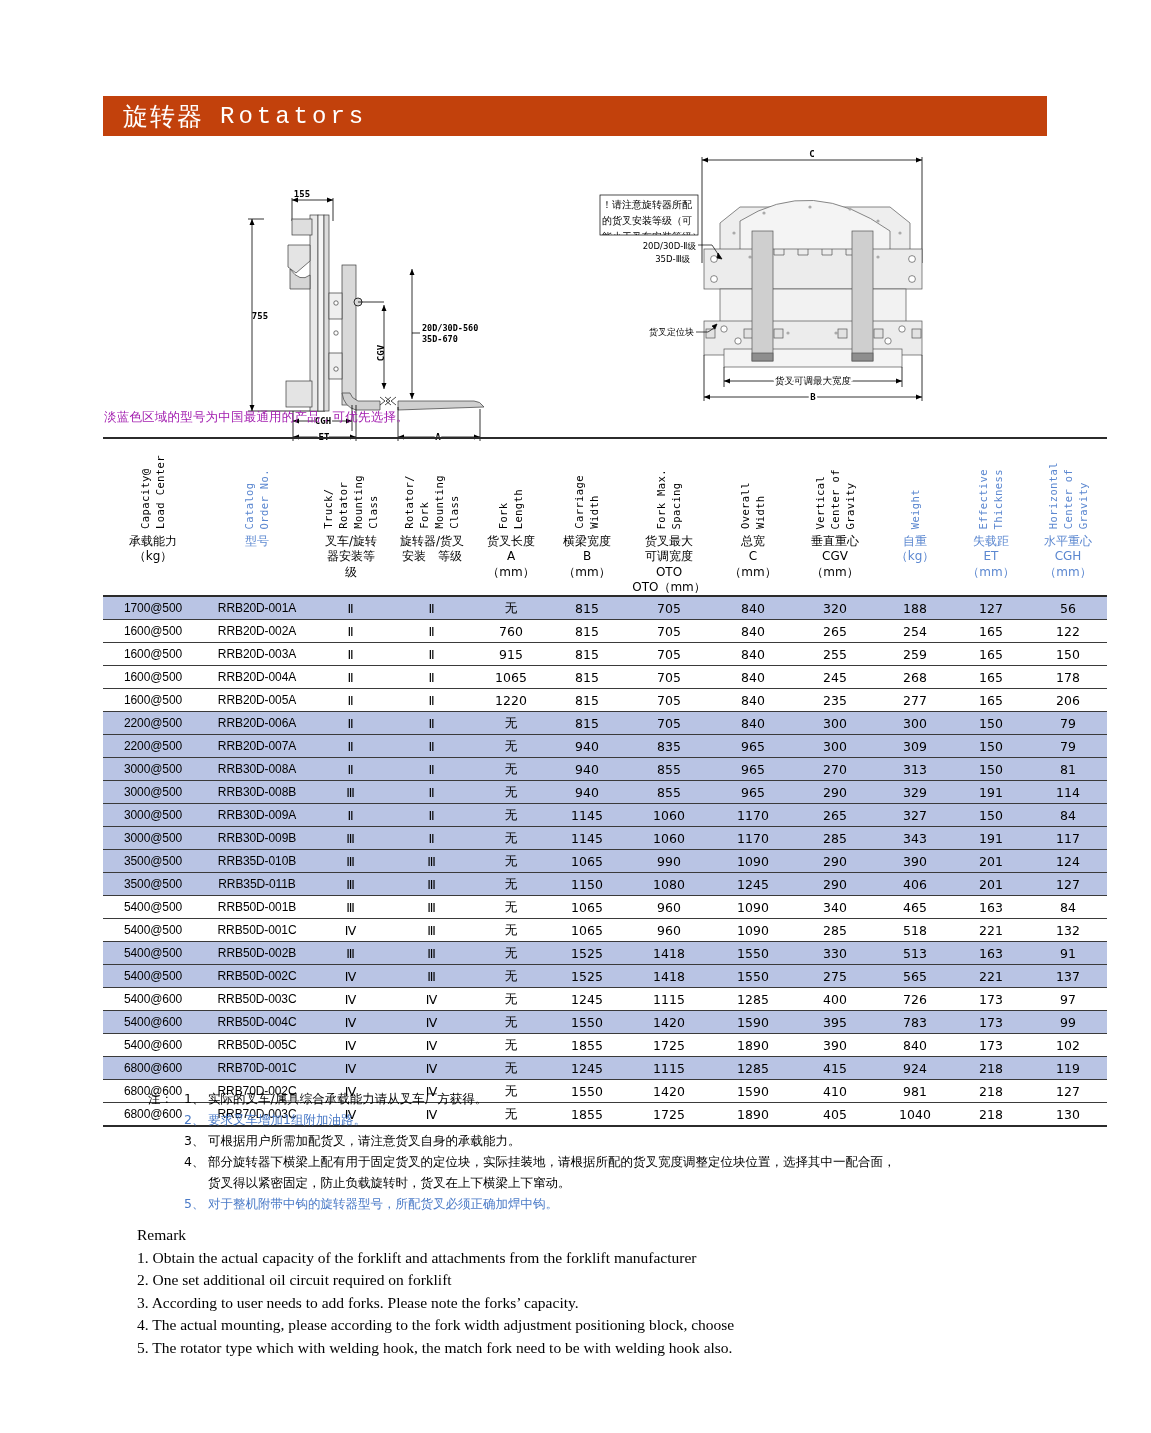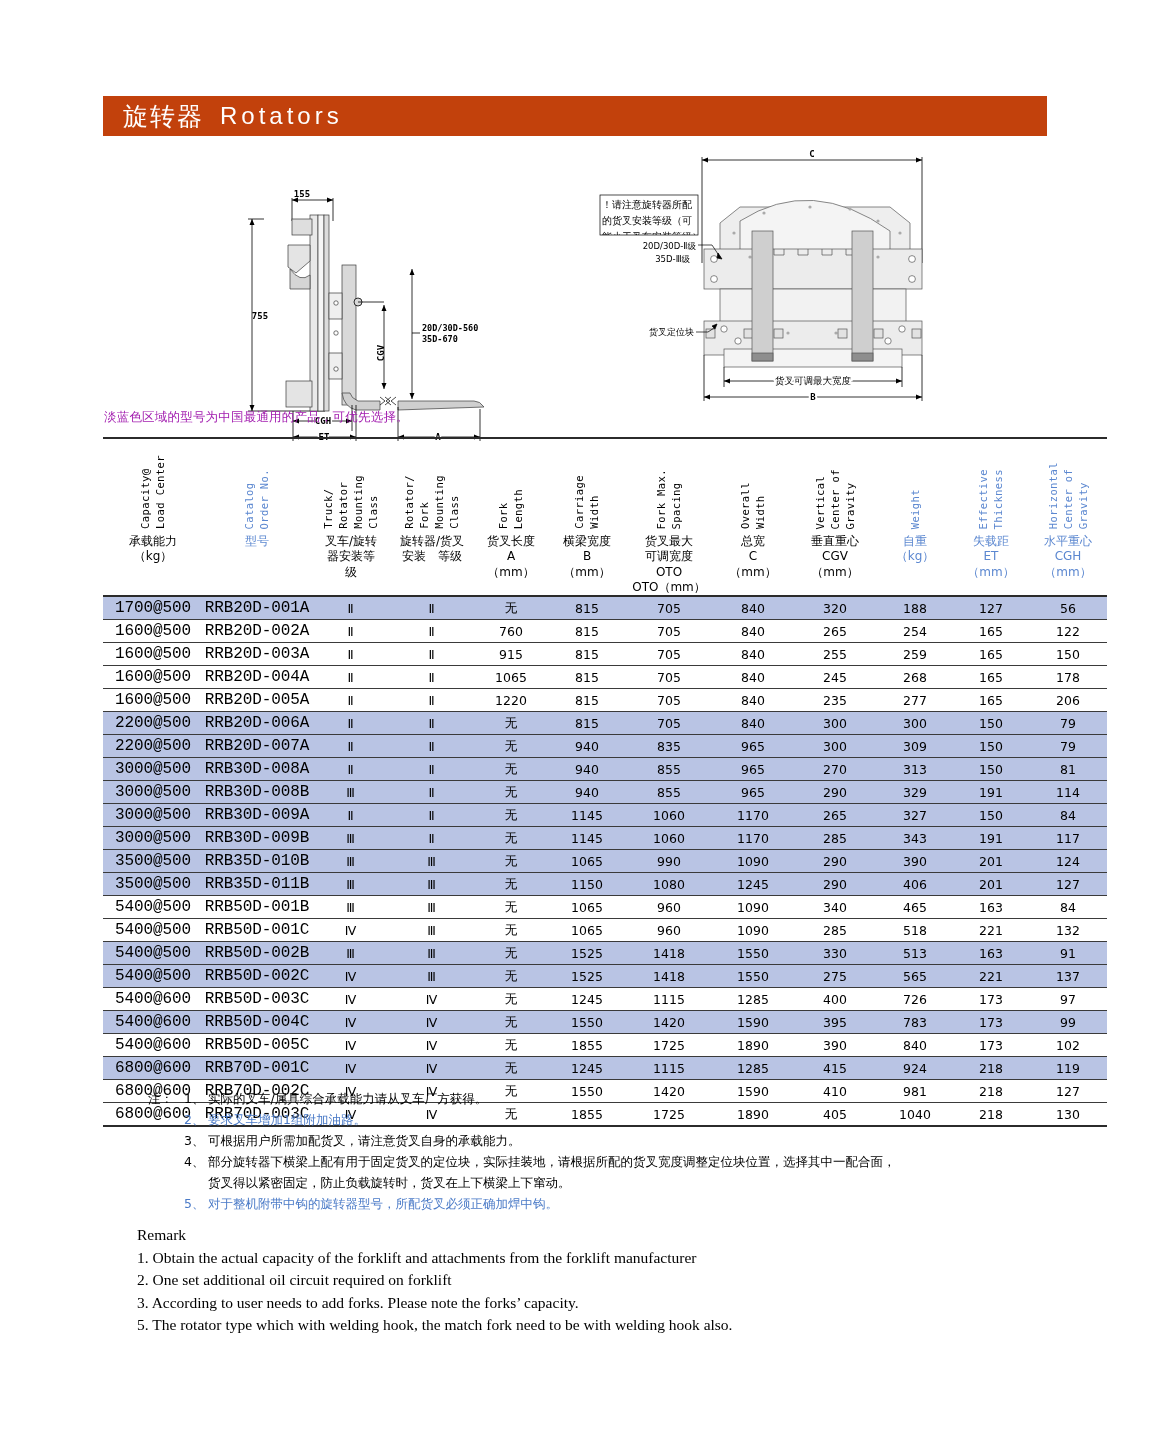--- a/index.html
+++ b/index.html
@@ -15,21 +15,21 @@
   .banner{
     position:absolute;left:103px;top:96px;width:944px;height:40px;
     background:#c2410c;
   }
   .banner-inner{
     position:absolute;left:20px;top:0;height:40px;
     display:flex;align-items:center;gap:16px;
     color:#fff;
   }
   .banner-cn{font-size:25px;letter-spacing:2px;font-family:"DejaVu Sans",sans-serif;}
-  .banner-en{font-size:24px;letter-spacing:4px;font-family:Liberation Sans, sans-serif;}
+  .banner-en{font-size:24px;letter-spacing:4px;font-family:Liberation Mono, monospace;}
 
   
   .draw{position:absolute;}
   .dwg-left{left:230px;top:143px;width:290px;height:262px;margin-top:40px;}
   .dwg-right{left:578px;top:143px;width:360px;height:262px;}
   .dwg svg{display:block;}
 
   
   .lead-note{
     position:absolute;left:104px;top:409px;
@@ -60,21 +60,21 @@
     font-family:"DejaVu Sans",sans-serif;
     font-size:12px;line-height:1.28;white-space:pre;padding-top:3px;
   }
   .blue{color:#5b87d0;}
 
   .drow td{
     height:22px;text-align:center;vertical-align:middle;
     font-family:"DejaVu Sans",sans-serif;font-size:12.5px;
     border-bottom:1.4px solid #3a3a3a;
   }
-  .drow td.mono{font-family:Liberation Mono, monospace;font-size:16px;letter-spacing:-.1px;}
+  .drow td.mono{font-family:Liberation Sans, sans-serif;font-size:12px;letter-spacing:-.1px;}
   .drow.hl td{background:#b9c4e4;}
   .drow.last td{border-bottom:2.2px solid #2b2b2b;}
   .rn{font-family:"DejaVu Sans",sans-serif;font-size:12.5px;letter-spacing:1px;}
 
   
   .notes{
     position:absolute;left:148px;top:1088px;width:880px;
     font-family:"DejaVu Sans",sans-serif;font-size:12.5px;line-height:21px;
   }
   .note-row{display:flex;align-items:flex-start;}
@@ -786,16 +786,17 @@
         <span class="note-num">5、</span>
         <span class="note-txt">对于整机附带中钩的旋转器型号，所配货叉必须正确加焊中钩。</span>
       </div>
     </div>
 
   <div class="remark" id="remark-block">
       <div>Remark</div>
       <div>1. Obtain the actual capacity of the forklift and attachments from the forklift manufacturer</div>
       <div>2. One set additional oil circuit required on forklift</div>
       <div>3. According to user needs to add forks. Please note the forks’ capacity.</div>
+      <div>4. The actual mounting, please according to the fork width adjustment positioning block, choose</div>
       <div>5. The rotator type which with welding hook, the match fork need to be with welding hook also.</div>
     </div>
 
 </div>
 
 </body></html>

